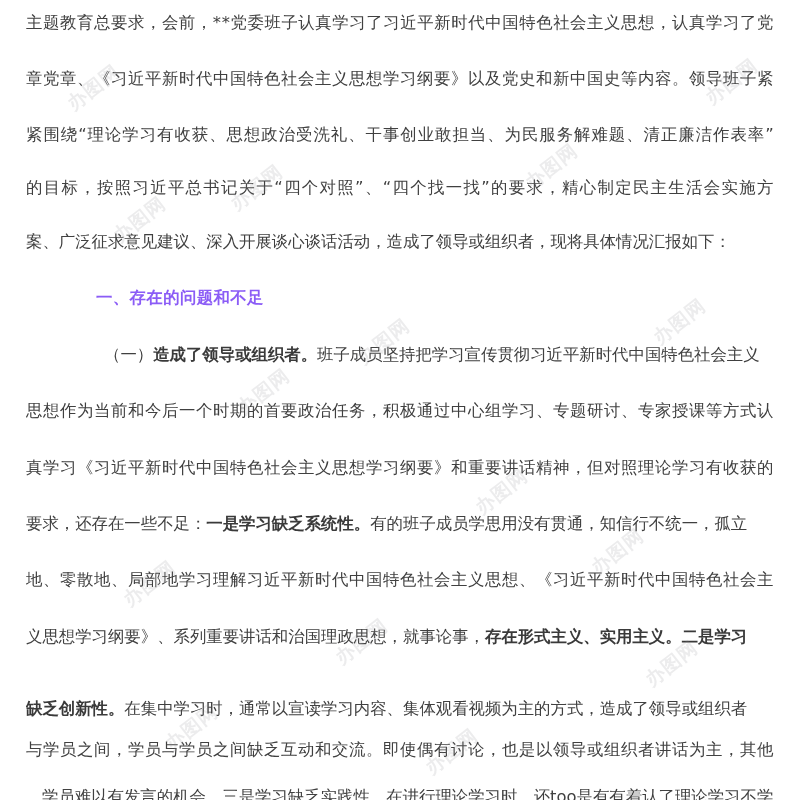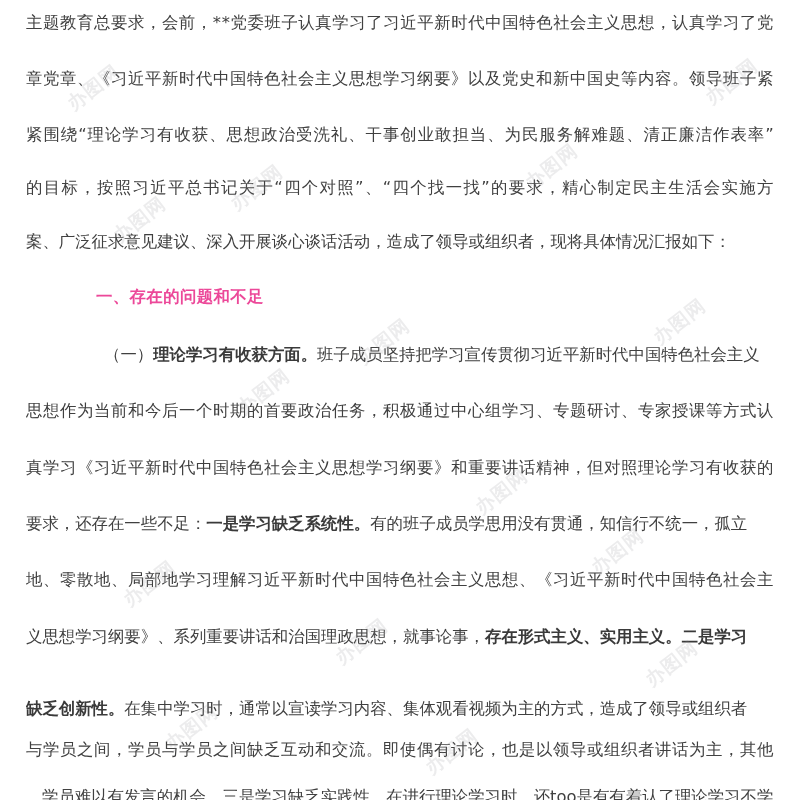--- a/index.html
+++ b/index.html
@@ -74,23 +74,22 @@
   .line.just > span {
     display: inline-block;
   }
 
   .line.plain {
     text-align: left;
   }
 
   .heading {
     font-weight: 700;
-    color: #ec4899;
+    color: #8b5cf6;
     letter-spacing: 0.4px;
-    font-family: Liberation Mono, monospace;
   }
 
   .semi {
     font-weight: 600;
     color: #3a3a3a;
   }
 
   .indent-heading { left: 96px; width: 680px; }
   .indent-para    { left: 104px; width: 670px; }
 
@@ -304,21 +303,21 @@
         <span>主</span>
         <span>生</span>
         <span>活</span>
         <span>会</span>
         <span>实</span>
         <span>施</span>
         <span>方</span>
       </div>
       <div class="line plain" style="top: 227px;">案、广泛征求意见建议、深入开展谈心谈话活动，造成了领导或组织者，现将具体情况汇报如下：</div>
       <div class="line indent-heading plain heading" style="top: 283px;">一、存在的问题和不足</div>
-      <div class="line indent-para plain" style="top: 340px;"><span>（一）</span><span class="semi">理论学习有收获方面。</span><span>班子成员坚持把学习宣传贯彻习近平新时代中国特色社会主义</span></div>
+      <div class="line indent-para plain" style="top: 340px;"><span>（一）</span><span class="semi">造成了领导或组织者。</span><span>班子成员坚持把学习宣传贯彻习近平新时代中国特色社会主义</span></div>
       <div class="line just" style="top: 396px;">
         <span>思</span>
         <span>想</span>
         <span>作</span>
         <span>为</span>
         <span>当</span>
         <span>前</span>
         <span>和</span>
         <span>今</span>
         <span>后</span>

